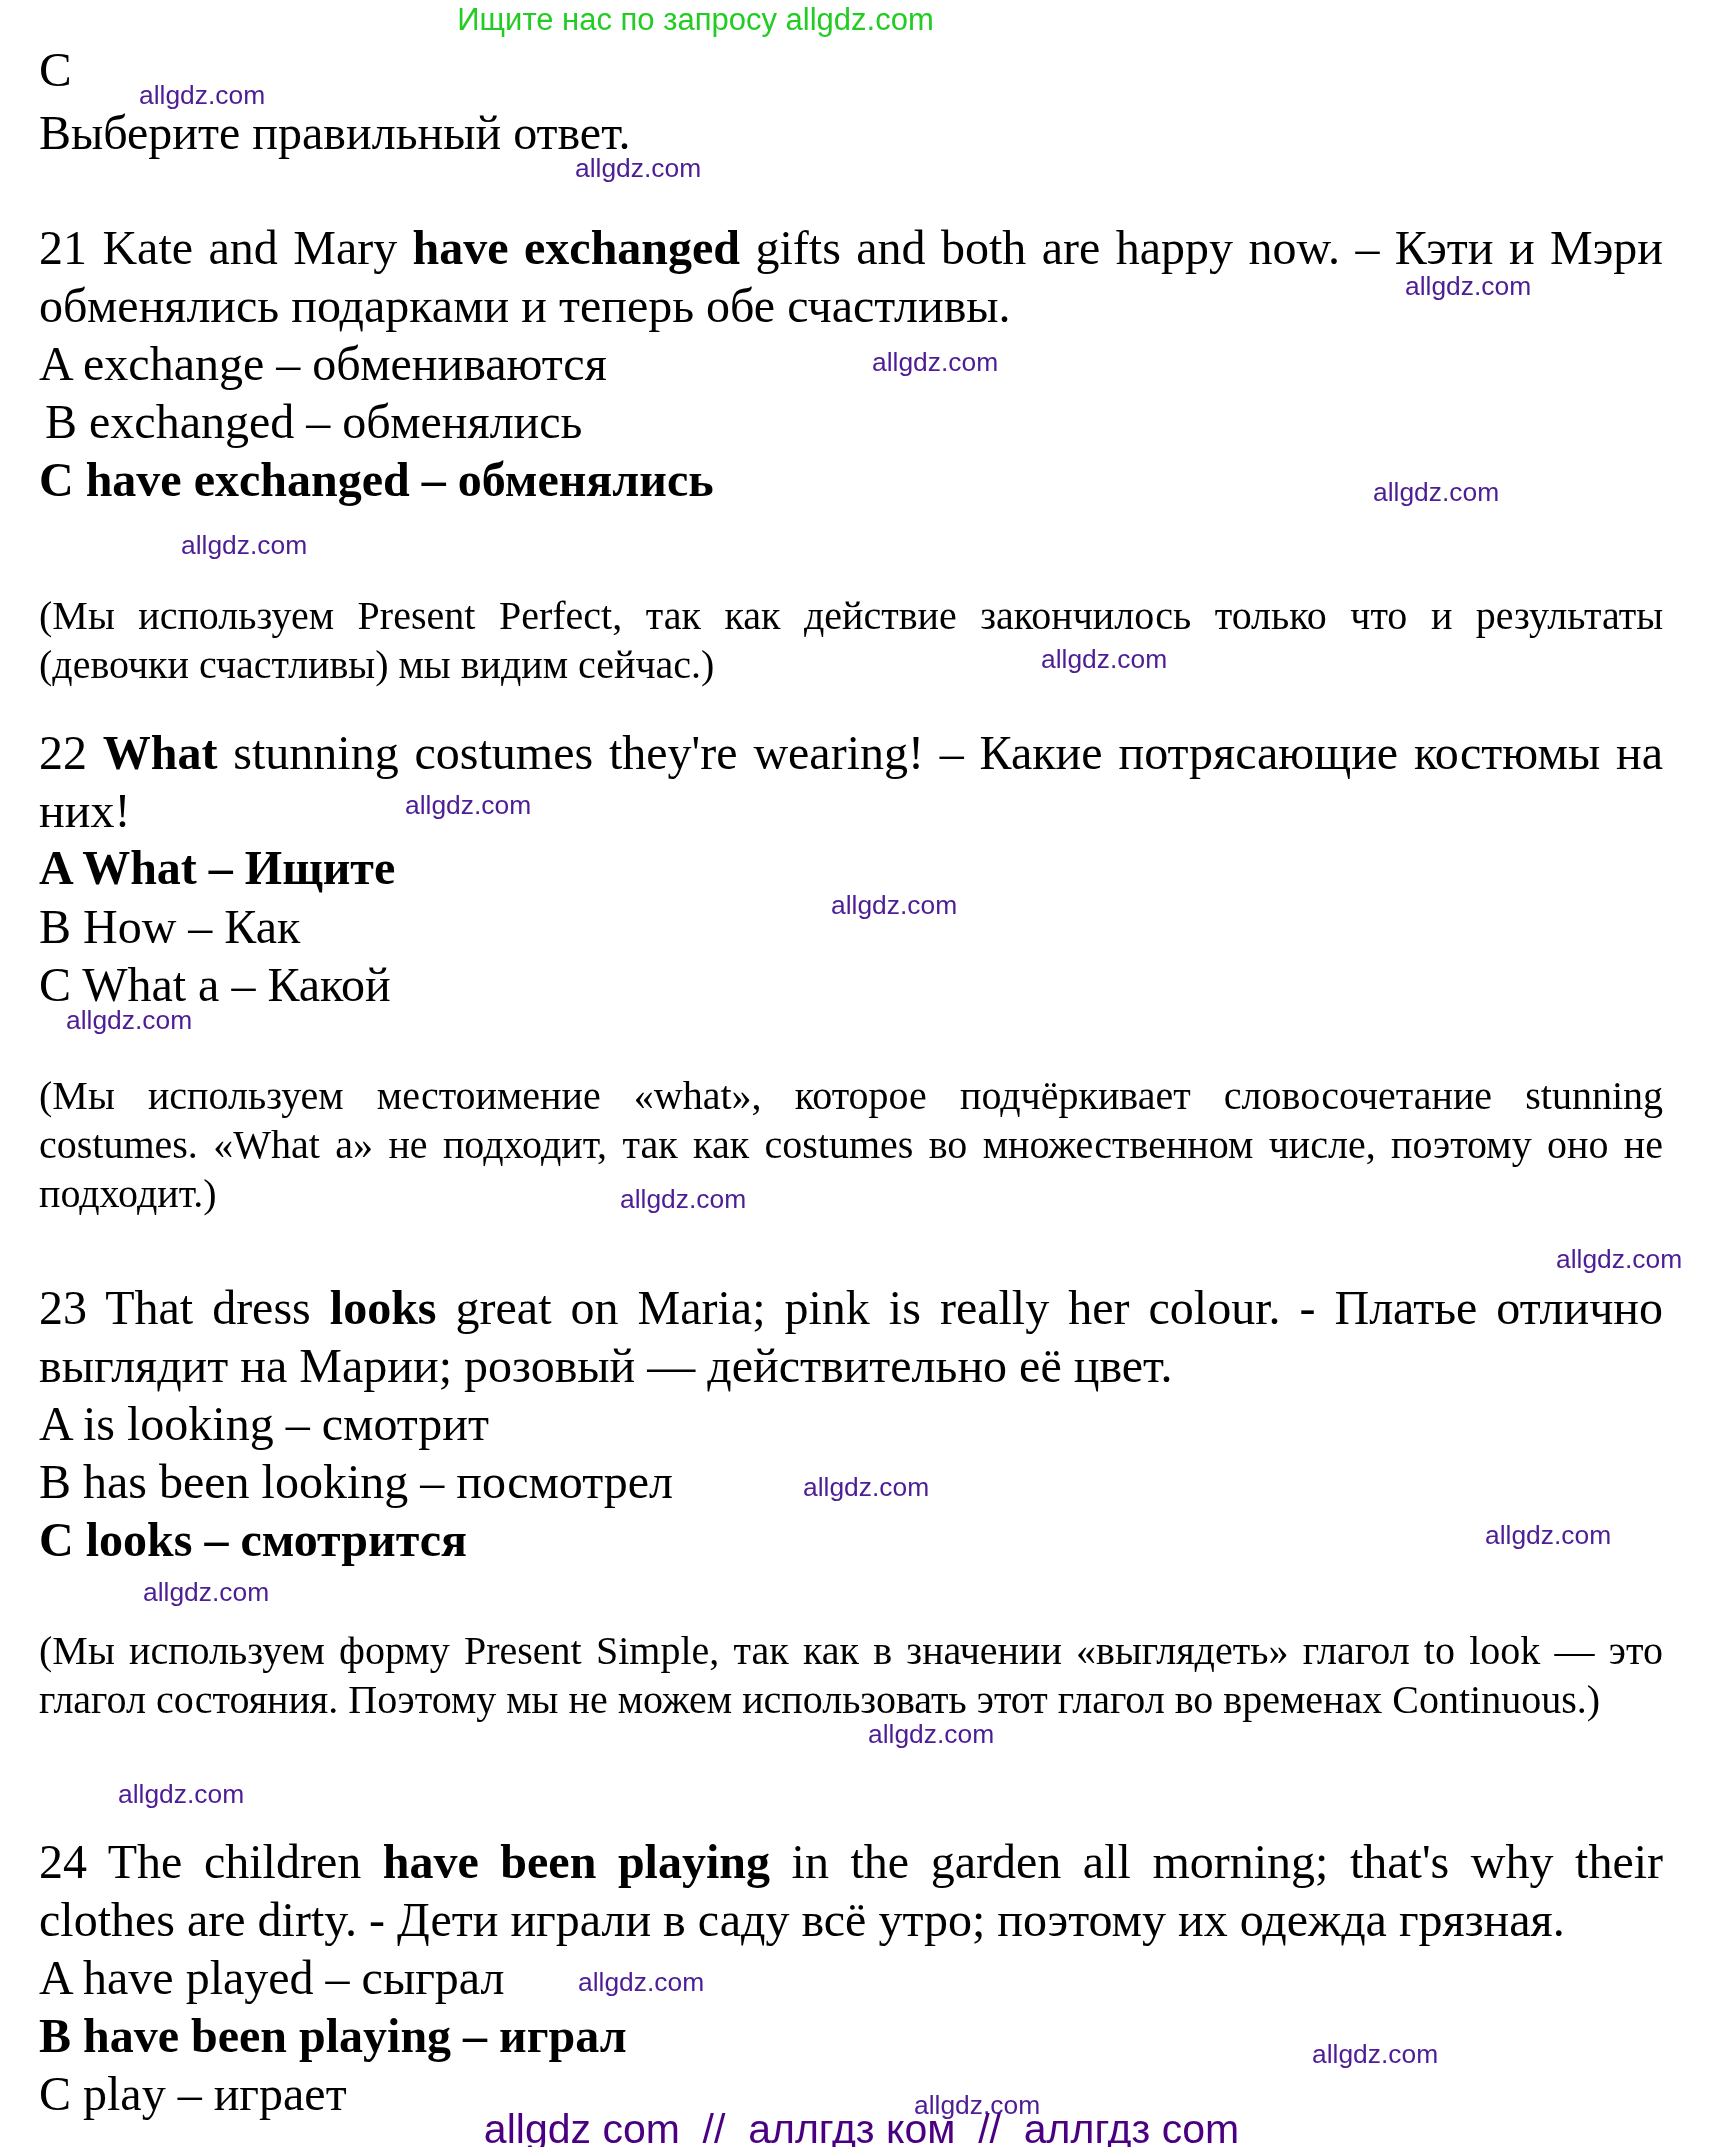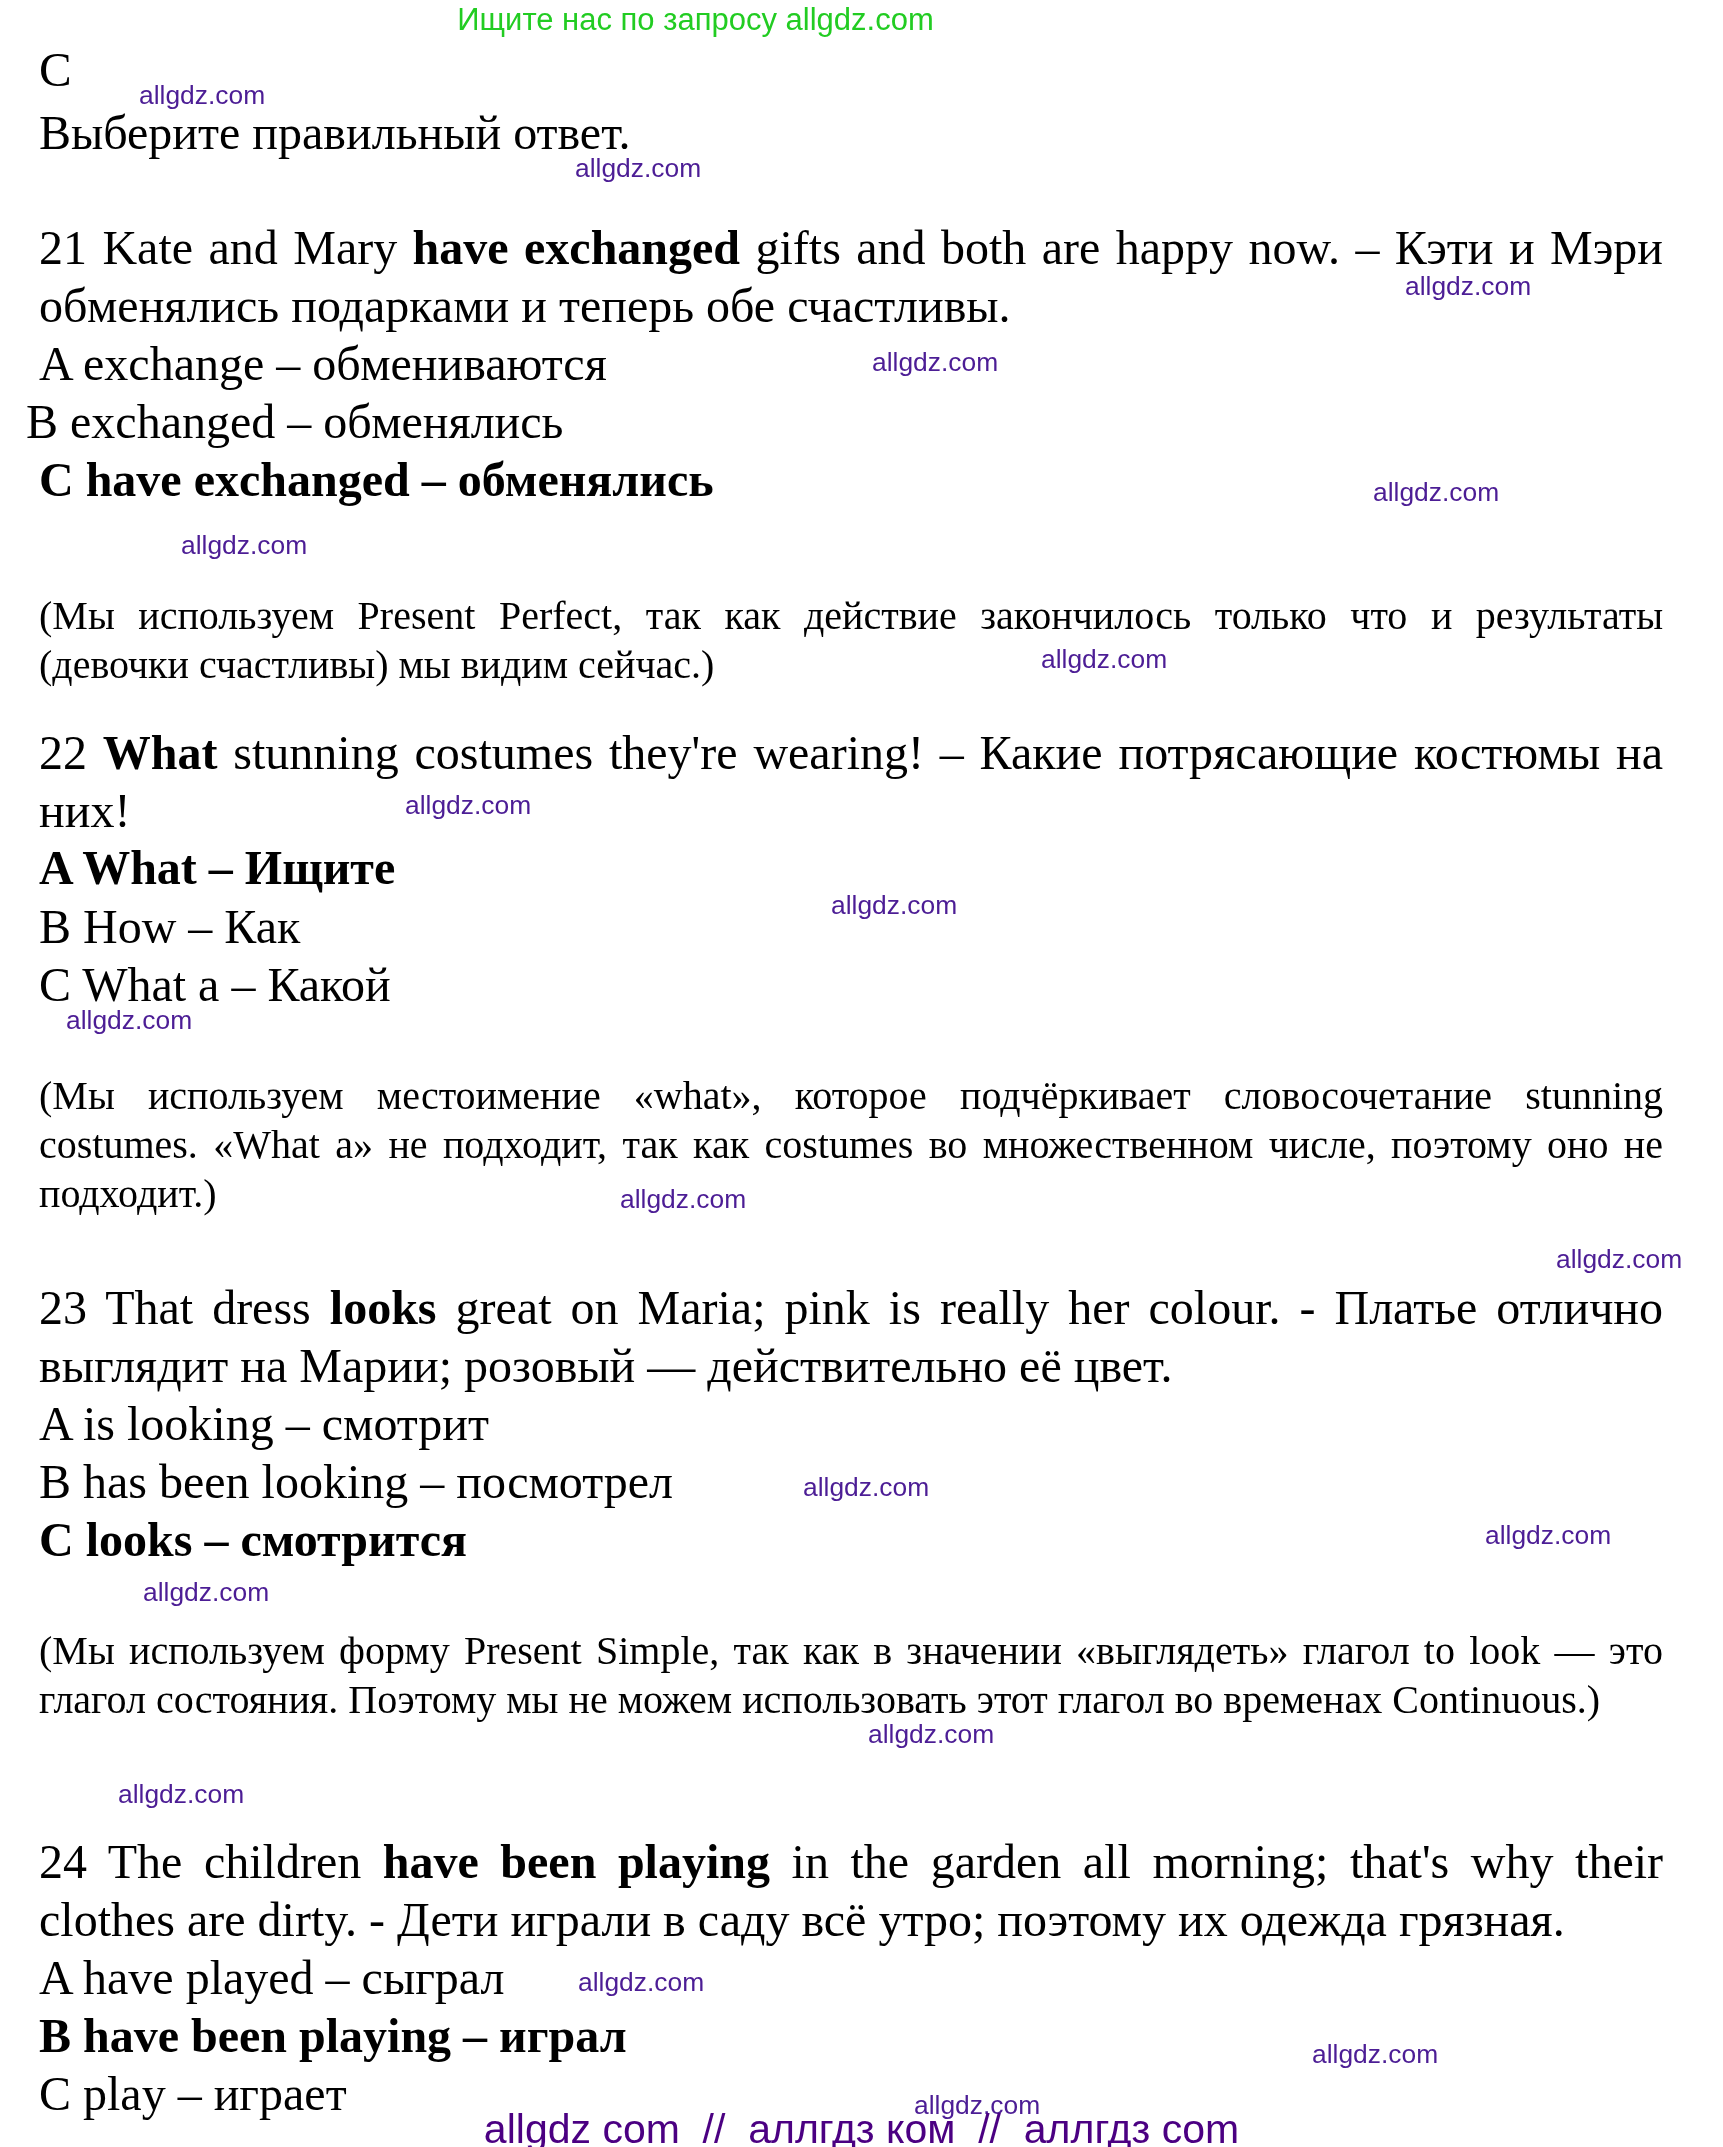--- a/index.html
+++ b/index.html
@@ -16,21 +16,21 @@
 </head>
 <body>
 
 <div class="abs hdr">Ищите нас по запросу allgdz.com</div>
 
 <div class="abs ser" style="left:39px; top:41px; font-size:49px;">C</div>
 <div class="abs ser" style="left:39px; top:104px;">Выберите правильный ответ.</div>
 
 <div class="para ser" style="top:219px; text-align:justify; text-align-last:left;"><span>21</span> <span>Kate and Mary </span><span class="b">have exchanged</span><span> gifts and both are happy now. – Кэти и Мэри обменялись подарками и теперь обе счастливы.</span></div>
 <div class="abs ser" style="left:39px; top:335px;">A exchange – обмениваются</div>
-<div class="abs ser" style="left:26px; top:393px;">B exchanged – обменялись</div>
+<div class="abs ser" style="left:45px; top:393px;">B exchanged – обменялись</div>
 <div class="abs ser b" style="left:39px; top:451px;">C have exchanged – обменялись</div>
 <div class="exp" style="top:591px;">(Мы используем Present Perfect, так как действие закончилось только что и результаты (девочки счастливы) мы видим сейчас.)</div>
 
 <div class="para ser" style="top:724px; text-align:justify; text-align-last:left;"><span>22</span> <span class="b">What</span><span> stunning costumes they're wearing! – Какие потрясающие костюмы на них!</span></div>
 <div class="abs ser b" style="left:39px; top:839px;">A What – Ищите</div>
 <div class="abs ser" style="left:39px; top:898px;">B How – Как</div>
 <div class="abs ser" style="left:39px; top:956px;">C What a – Какой</div>
 <div class="exp" style="top:1071px;">(Мы используем местоимение «what», которое подчёркивает словосочетание stunning costumes. «What a» не подходит, так как costumes во множественном числе, поэтому оно не подходит.)</div>
 
 <div class="para ser" style="top:1279px; text-align:justify; text-align-last:left;"><span>23</span> <span>That dress </span><span class="b">looks</span><span> great on Maria; pink is really her colour. - Платье отлично выглядит на Марии; розовый — действительно её цвет.</span></div>

